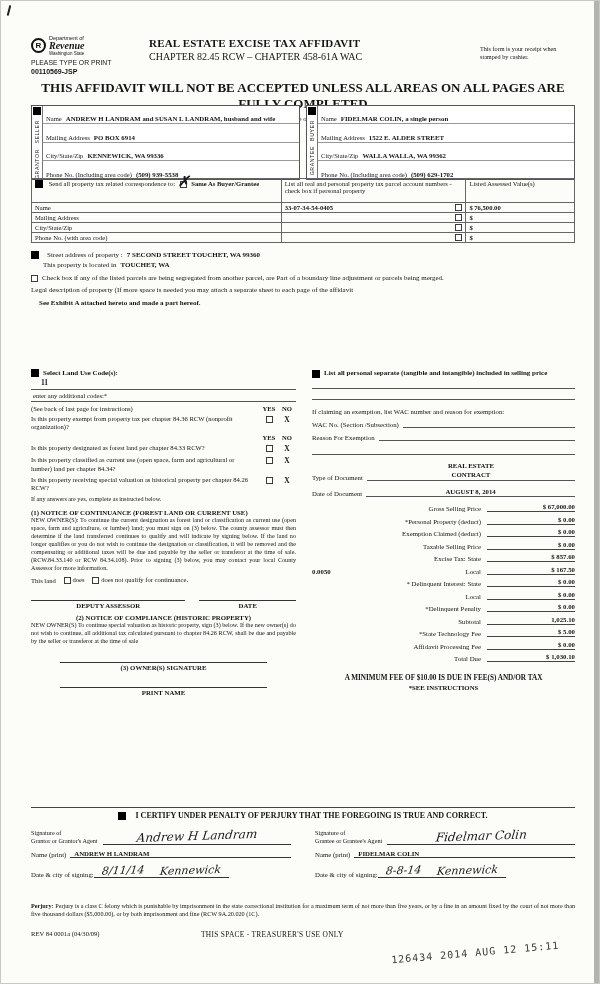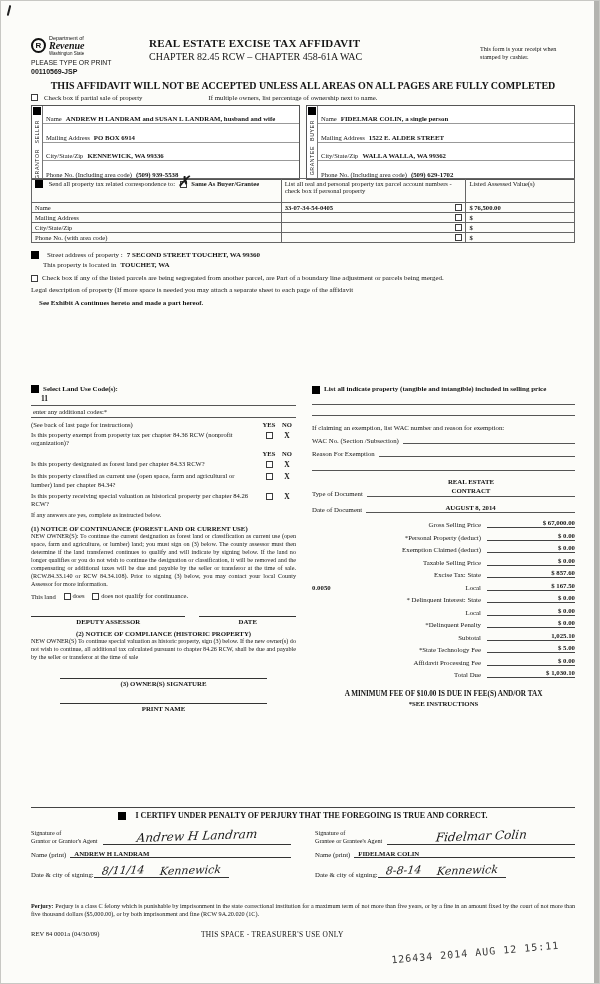--- a/index.html
+++ b/index.html
@@ -20,21 +20,21 @@
   .logo-circle{width:15px;height:15px;border:2px solid #111;border-radius:50%;font-size:8px;font-weight:bold;display:flex;align-items:center;justify-content:center;font-family:"Liberation Sans",sans-serif}
   .lt1{font-size:5.5px;font-family:"Liberation Sans",sans-serif}
   .lt2{font-size:10px;font-weight:bold;font-style:italic;line-height:1;font-family:"Liberation Serif",serif}
   .lt3{font-size:4.5px;font-family:"Liberation Sans",sans-serif}
   .ptp{font-size:6.8px;margin-top:3px;font-family:"Liberation Sans",sans-serif}
   .doccode{font-size:7px;font-weight:bold;margin-top:2px;font-family:"Liberation Sans",sans-serif}
   .title-block{flex:1;text-align:left;padding-top:2px}
   .form-title{font-size:11px;font-weight:bold;letter-spacing:.2px}
   .form-sub{font-size:10px;margin-top:2px}
   .receipt-note{width:95px;font-size:6.2px;padding-top:10px;line-height:1.25}
-  .warning{text-align:center;font-size:10px;font-weight:bold;margin-top:5px}
+  .warning{text-align:center;font-size:13px;font-weight:bold;margin-top:5px}
   .partial-row{display:flex;font-size:6.8px;margin-top:3px;align-items:center;gap:6px}
   .partial-row .right{margin-left:60px}
   
   .parties{display:flex;gap:6px}
   .party{flex:1;border:1px solid #555;display:flex;min-height:68px;background:#fff}
   .strip{width:11px;border-right:1px solid #777;display:flex;flex-direction:column;align-items:center;padding-top:1px}
   .vlabel{writing-mode:vertical-rl;transform:rotate(180deg);font-size:5.2px;letter-spacing:.6px;margin-top:5px;font-family:"Liberation Sans",sans-serif}
   .pfields{flex:1;display:flex;flex-direction:column}
   .prow{display:flex;align-items:flex-end;gap:4px;font-size:6.6px;padding:1px 3px;border-bottom:1px solid #999;flex:1}
   .prow:last-child{border-bottom:none}
@@ -243,25 +243,25 @@
       <span class="val">TOUCHET, WA</span>
     </div>
     <div class="prop-line" style="margin-top:5px">
       <span class="cb"></span>
       <span>Check box if any of the listed parcels are being segregated from another parcel, are Part of a boundary line adjustment or parcels being merged.</span>
     </div>
     <div class="prop-line wrap" style="margin-top:4px">
       <span>Legal description of property (If more space is needed you may attach a separate sheet to each page of the affidavit</span>
     </div>
     <div class="prop-line" style="margin-top:4px;padding-left:8px">
-      <span class="val">See Exhibit A continues hereto and made a part hereof.</span>
-    </div>
-  </div>
-
-  <div class="abs two-col" style="top:384px">
+      <span class="val">See Exhibit A attached hereto and made a part hereof.</span>
+    </div>
+  </div>
+
+  <div class="abs two-col" style="top:368px">
 
     <div class="colL">
       <div class="lu-head">
         <span class="secbox"></span>
         <span>Select Land Use Code(s):</span>
       </div>
       <div class="lu-code">11</div>
       <div class="lu-add">enter any additional codes:*</div>
 
       <div class="yn-head">
@@ -313,21 +313,21 @@
       <div class="notice-title center">(2) NOTICE OF COMPLIANCE (HISTORIC PROPERTY)</div>
       <div class="notice-p">NEW OWNER(S) To continue special valuation as historic property, sign (3) below. If the new owner(s) do not wish to continue, all additional tax calculated pursuant to chapter 84.26 RCW, shall be due and payable by the seller or transferor at the time of sale</div>
 
       <div class="sigline">(3) OWNER(S) SIGNATURE</div>
       <div class="sigline">PRINT NAME</div>
     </div>
 
     <div class="colR">
       <div class="pp-head">
         <span class="secbox" style="margin-top:1px"></span>
-        <span>List all indicate property (tangible and intangible) included in selling price</span>
+        <span>List all personal separate (tangible and intangible) included in selling price</span>
       </div>
       <div class="blank-line"></div>
       <div class="blank-line"></div>
 
       <div class="rc-note">If claiming an exemption, list WAC number and reason for exemption:</div>
       <div class="rc-field">
         <span class="lab">WAC No. (Section /Subsection)</span>
         <span class="fill"></span>
       </div>
       <div class="rc-field">

